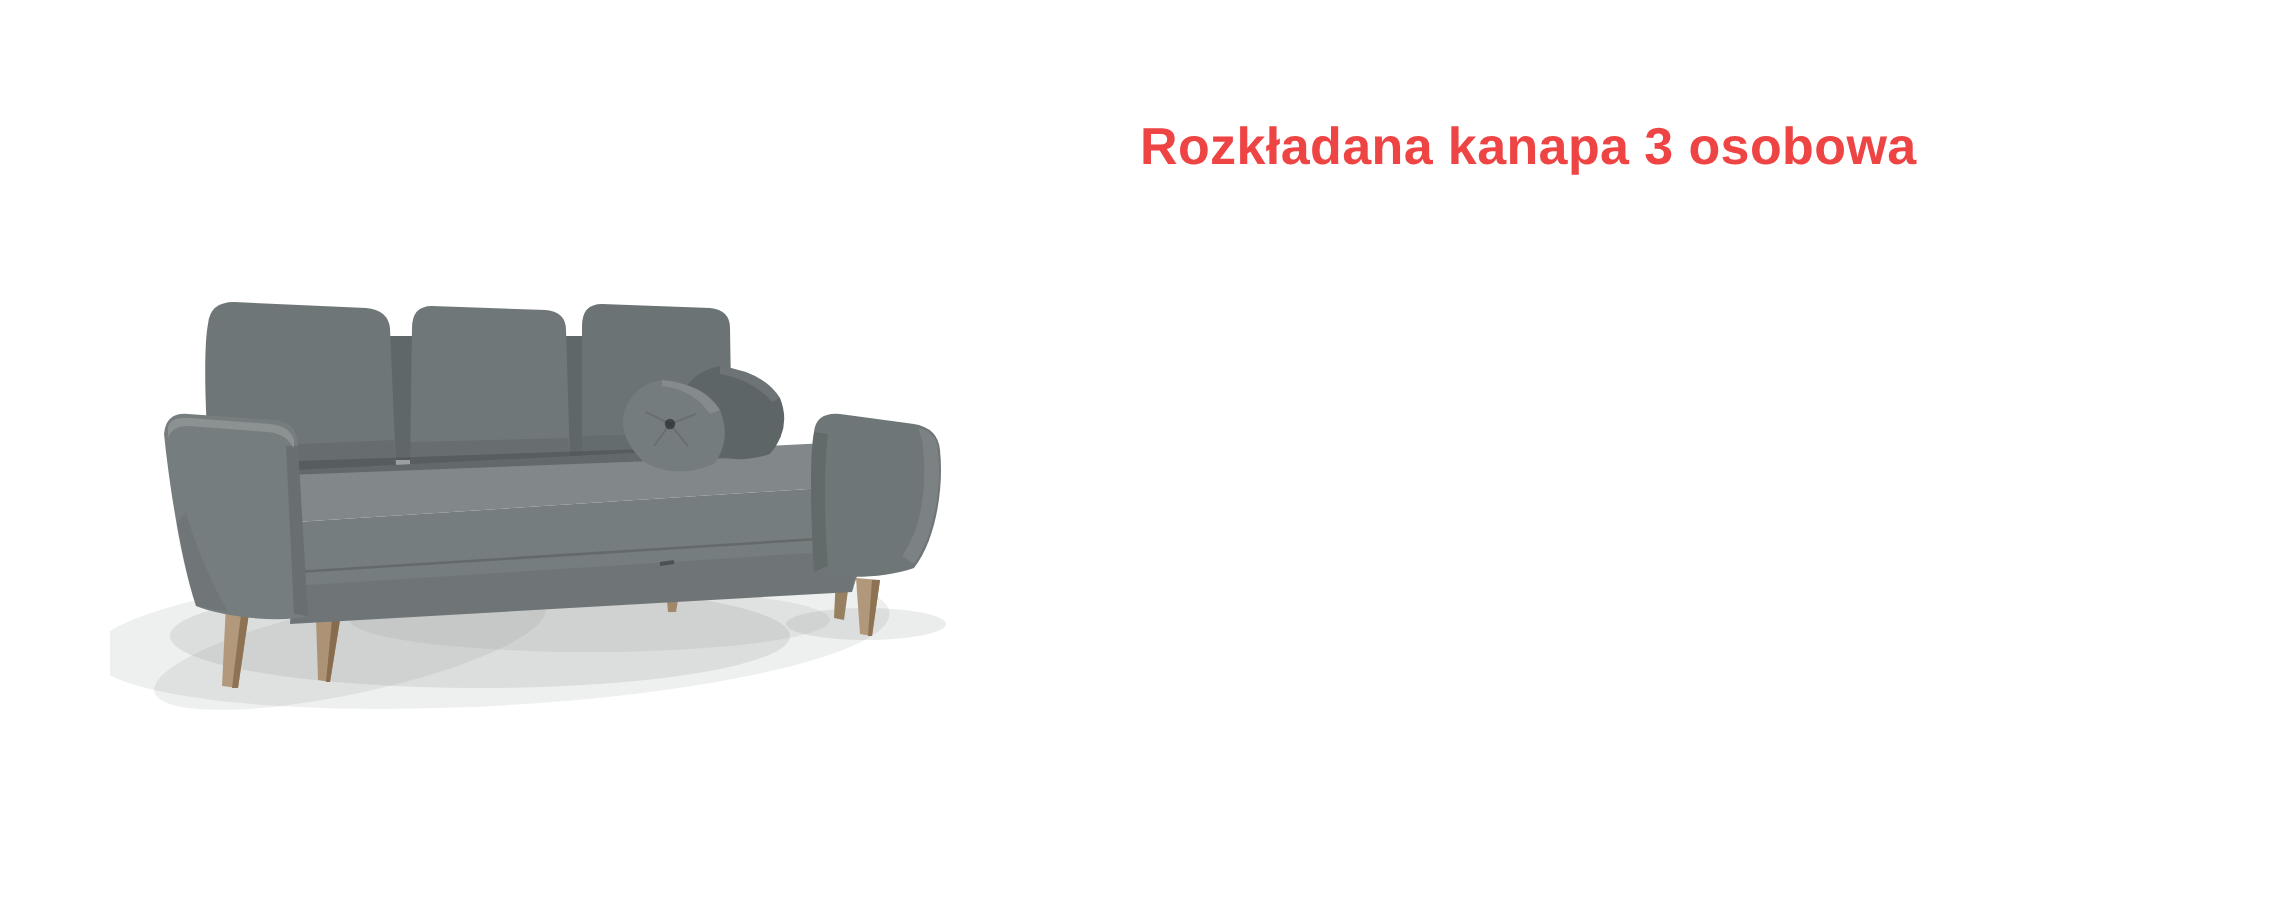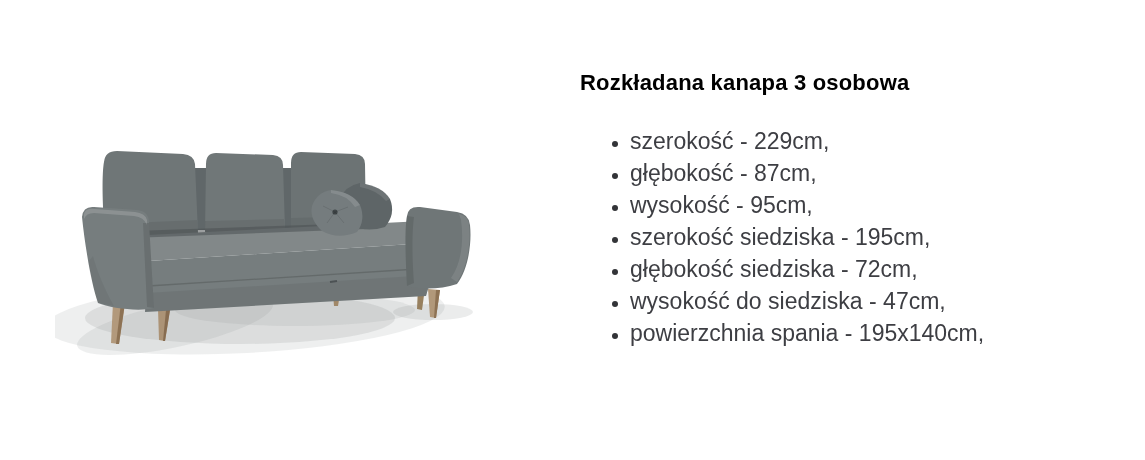--- a/index.html
+++ b/index.html
@@ -31,25 +31,25 @@
     width: 100%;
     height: 100%;
   }
   .product-info {
     position: absolute;
     left: 570px;
     top: 58px;
     width: 540px;
   }
   .product-title {
-    margin: 10px;
-    font-size: 22px;
+    margin: 0;
+    font-size: 26px;
     line-height: 30px;
     font-weight: 700;
-    color: #000000;
+    color: #ef4444;
     letter-spacing: 0.2px;
   }
   .spec-list {
     margin: 27px 0 0 0;
     padding: 0 0 0 60px;
     list-style: disc;
   }
   .spec-list li {
     font-size: 23px;
     line-height: 32px;
@@ -139,24 +139,15 @@
         <path d="M27,197 Q28,186 39,187 L82,190 Q94,191 94,203 L99,288 C84,292 55,288 43,283 C36,262 30,226 27,197 Z" fill="#767d7e"></path>
         <path d="M29,194 Q30,188 40,189 L80,192 Q90,193 92,200 L92,205 Q89,197 79,196 L39,193 Q31,193 29,199 Z" fill="#ffffff" opacity="0.16"></path>
         <path d="M88,203 L94,203 L99,288 L92,287 Z" fill="#000000" opacity="0.11"></path>
         <path d="M33,242 C36,262 43,283 43,283 L59,286 C50,270 42,251 38,236 Z" fill="#000000" opacity="0.05"></path>
       </g>
     </svg>
   </div>
 
   <div class="product-info">
     <h1 class="product-title">Rozkładana kanapa 3 osobowa</h1>
-    <ul class="spec-list">
-      <li>szerokość - 229cm,</li>
-      <li>głębokość - 87cm,</li>
-      <li>wysokość - 95cm,</li>
-      <li>szerokość siedziska - 195cm,</li>
-      <li>głębokość siedziska - 72cm,</li>
-      <li>wysokość do siedziska - 47cm,</li>
-      <li>powierzchnia spania - 195x140cm,</li>
-    </ul>
   </div>
 
 </div>
 
 </body></html>

